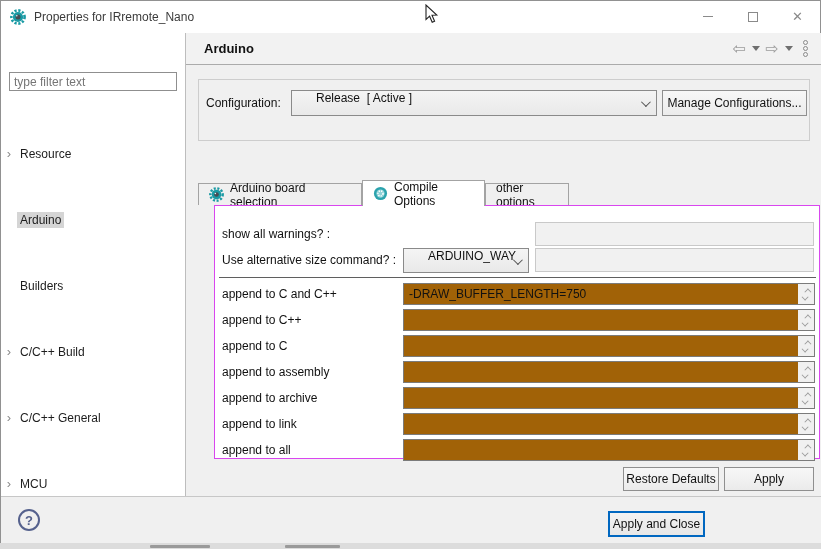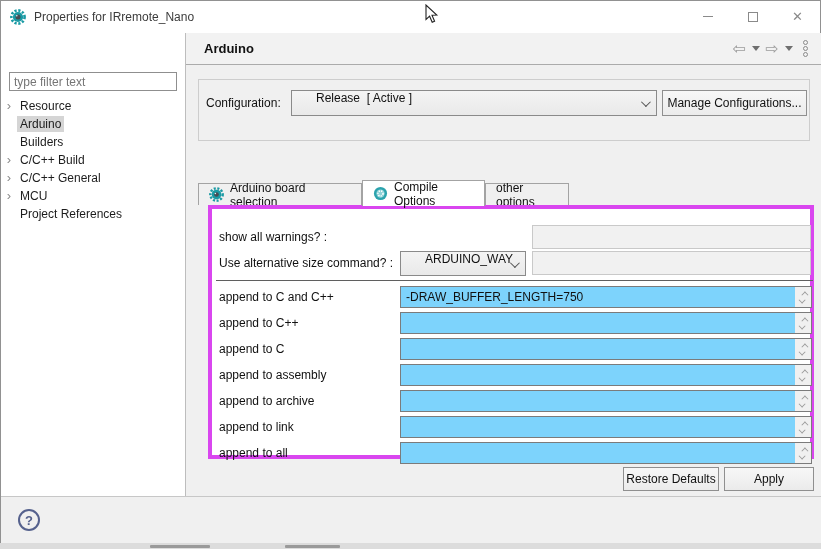--- a/index.html
+++ b/index.html
@@ -19,21 +19,21 @@
   .glyph-close { font-size:13px; color:#8a8a8a; line-height:1; }
 
   
   .sidebar { position:absolute; left:0; top:32px; width:184px; height:463px; background:#fff; }
   .vdivider { position:absolute; left:184px; top:32px; width:1px; height:463px; background:#bdbdbd; }
   .filter { position:absolute; left:8px; top:39px; width:168px; height:19px;
     border:1px solid #8f8f8f; font-size:12px; color:#444; padding:0 4px;
     font-family:"Liberation Sans","DejaVu Sans",sans-serif; background:#fff; }
   .filter::placeholder { color:#757575; opacity:1; }
   .tree { position:absolute; left:0; top:64px; width:184px; }
-  .tree-item { height:18px; display:flex; align-items:center; font-size:12px; color:#1c1c1c; cursor:default; }
+  .tree-item { height:18px; display:flex; align-items:center; font-size:12px; color:#1c1c1c; cursor:default;margin-top:48px; }
   .chev { width:16px; text-align:center; color:#8a8a8a; font-size:13px; line-height:18px; }
   .chev.expandable::before { content:"\203A"; }
   .tree-label { padding:1px 3px; white-space:nowrap; }
   .tree-item.selected .tree-label { background:#d5d5d5; }
 
   
   .main-header { position:absolute; left:185px; top:32px; width:636px; height:31px; background:#f2f2f2; }
   .header-rule { position:absolute; left:185px; top:63px; width:636px; height:1px; background:#ababab; }
   .page-title { position:absolute; left:18px; top:8px; font-size:13px; font-weight:bold; color:#111; }
   .nav-icons { position:absolute; right:14px; top:7px; display:flex; align-items:center; gap:6px; }
@@ -63,32 +63,32 @@
   
   .tab { position:absolute; height:22px; top:118px; background:#f0f0f0;
     border:1px solid #a3a3a3; border-bottom:none; display:flex; align-items:center;
     gap:6px; padding:0 10px; font-size:12px; color:#111; }
   .tab.active { top:115px; height:26px; background:#fff; z-index:3; }
   .tab-icon { width:15px; height:15px; flex:0 0 auto; }
   .tab1 { left:12px;  width:164px; }
   .tab2 { left:176px; width:123px; }
   .tab3 { left:299px; width:84px; }
 
-  .tab-content { position:absolute; left:22px; top:140px; width:606px; height:254px;
-    background:#fff; border:4px solid #d946ef; z-index:2; }
+  .tab-content { position:absolute; left:28px; top:140px; width:606px; height:254px;
+    background:#fff; border:1px solid #d946ef; z-index:2; }
 
   
   .frm-label { position:absolute; left:7px; font-size:12px; color:#111; white-space:nowrap; }
   .combo-sm { height:25px; width:126px; left:188px; }
   .dis-field { position:absolute; left:320px; width:279px; height:24px;
     background:#f1f1f1; border:1px solid #c9c9c9; }
   .sep { position:absolute; left:4px; top:71px; width:597px; height:1px; background:#5f5f5f; }
 
   .app-input { position:absolute; left:188px; width:412px; height:22px;
-    border:1px solid #7b7b7b; background:#7dd3fc; font-size:12px; color:#111;
+    border:1px solid #7b7b7b; background:#a16207; font-size:12px; color:#111;
     padding:0 20px 0 5px; font-family:"Liberation Sans","DejaVu Sans",sans-serif; }
   .spin { position:absolute; width:16px; height:20px; background:#f0f0f0;
     display:flex; flex-direction:column; align-items:center; justify-content:center; gap:3px; }
   .spin i { width:5px; height:5px; border-top:1.4px solid #9a9a9a; border-right:1.4px solid #9a9a9a; display:block; }
   .spin .up { transform:rotate(-45deg) translateY(2px); }
   .spin .dn { transform:rotate(135deg) translateY(2px); }
 
   
   .btn-restore { left:437px; top:402px; width:96px; height:24px; }
   .btn-apply   { left:538px; top:402px; width:90px; height:24px; }
@@ -285,20 +285,21 @@
     </div>
 
     <div class="push-btn btn-restore">Restore Defaults</div>
     <div class="push-btn btn-apply">Apply</div>
   </div>
 
   <div class="body-rule"></div>
 
   <div class="bottombar">
     <div class="help-icon">?</div>
+    <div class="btn-apply-close">Apply and Close</div>
   </div>
 </div>
 
 <div class="desktop-strip">
   <b style="left:150px; width:60px"></b>
     <b style="left:285px; width:55px"></b>
 </div>
 
 <svg class="cursor" width="14" height="20" viewBox="0 0 14 20">
   <path d="M1,1 L1,15.5 L4.6,12.2 L7.2,18.3 L9.6,17.2 L7,11.3 L11.8,11 Z" fill="#ffffff" stroke="#222" stroke-width="1.1"></path>

